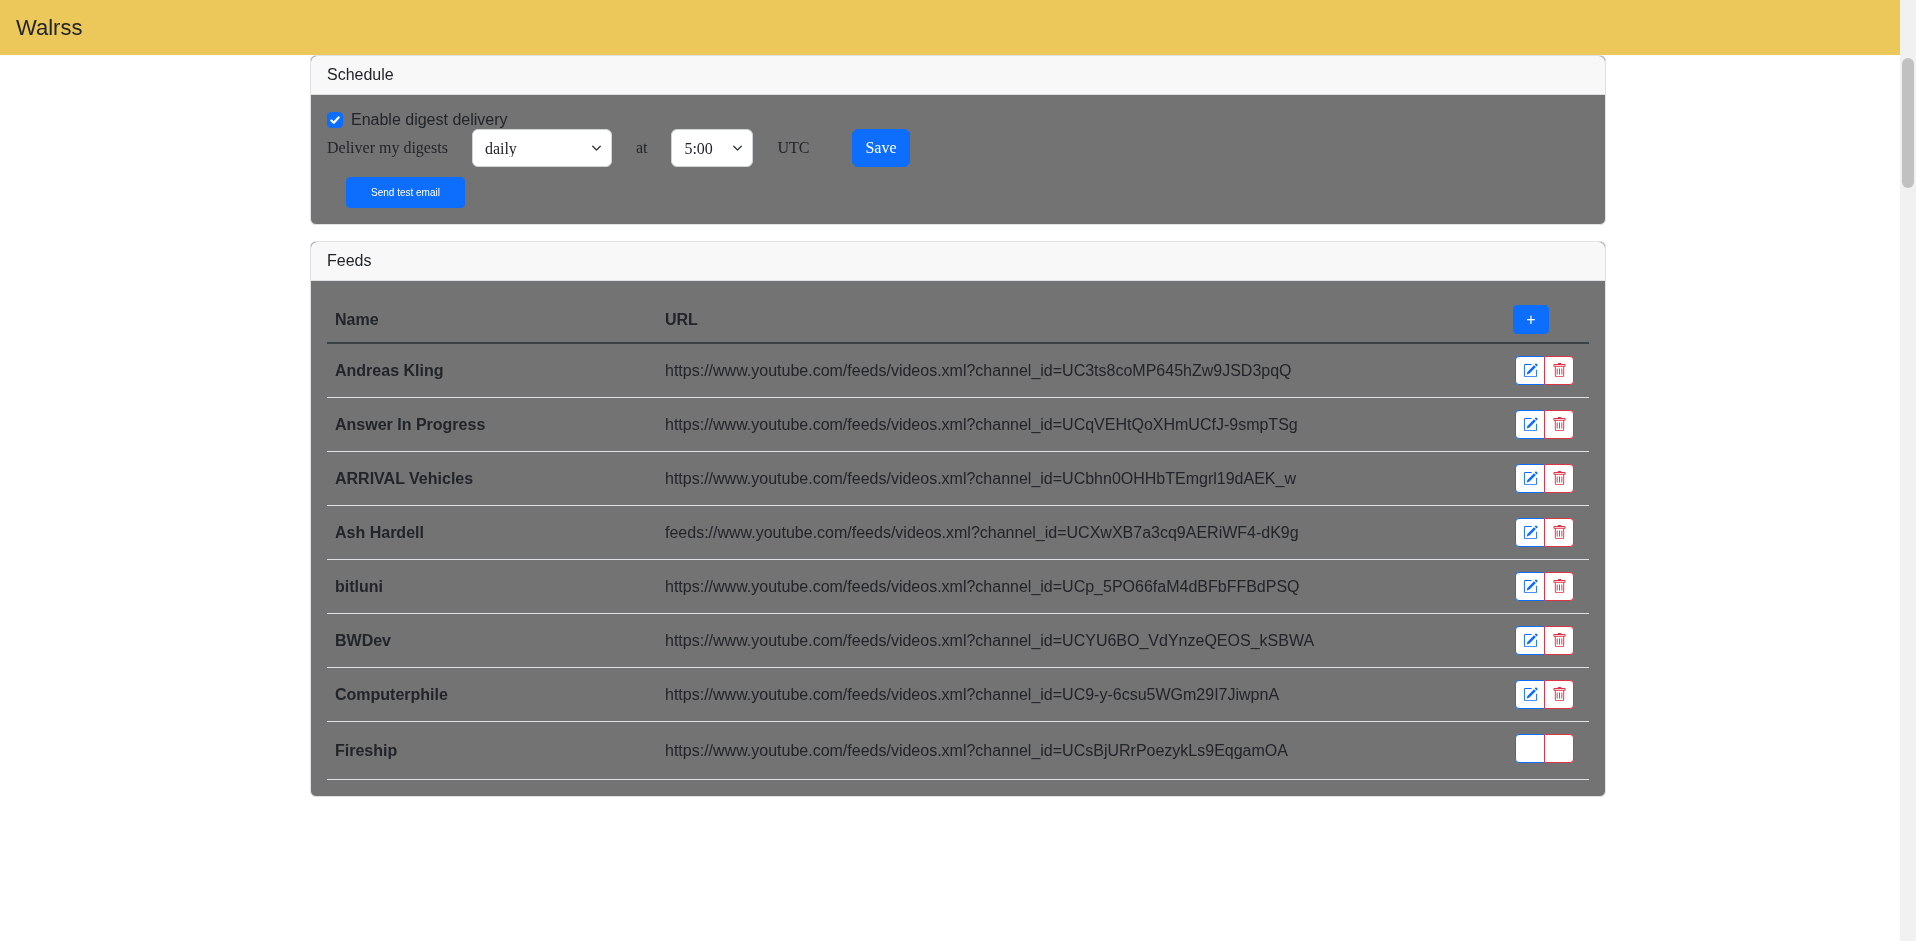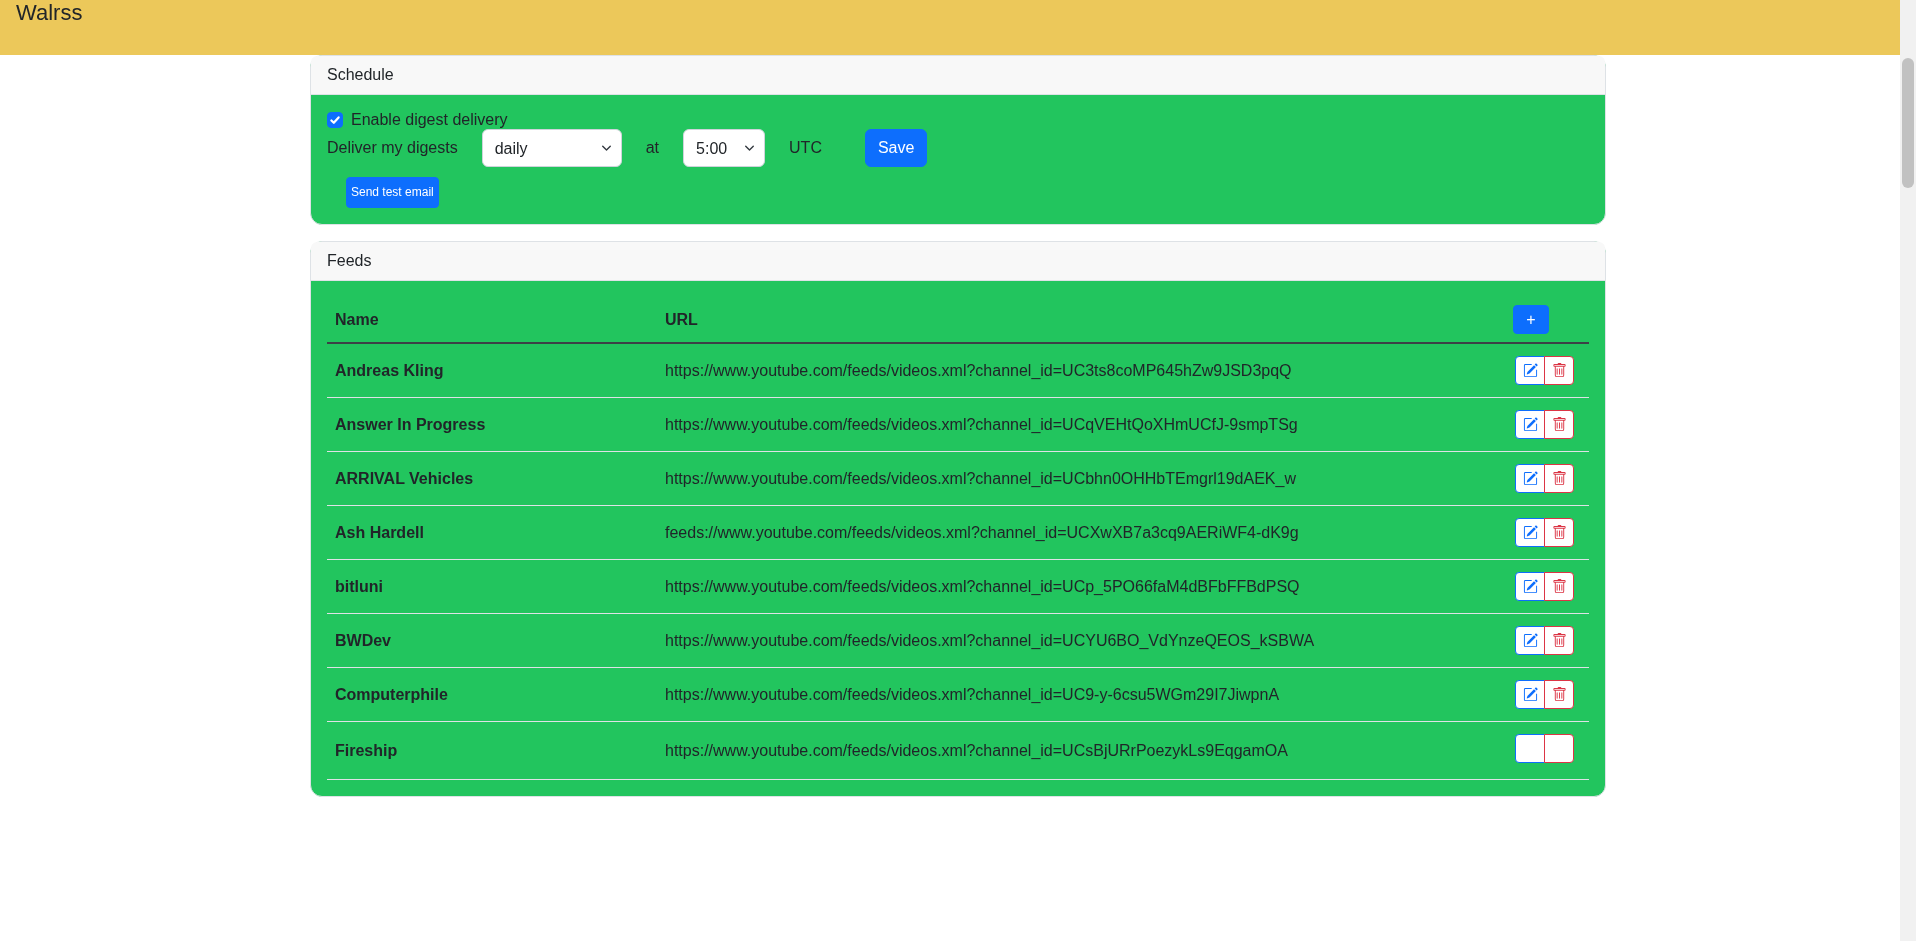--- a/index.html
+++ b/index.html
@@ -11,20 +11,21 @@
     font-family: "Liberation Sans", "DejaVu Sans", sans-serif;
     font-size: 16px;
     color: #212529;
   }
 
   
   .navbar {
     height: 55px;
     background: #ecc85a;
     display: flex;
+    align-items: center;
     padding: 0 16px;
   }
   .navbar-brand {
     font-size: 22px;
     color: #212529;
     text-decoration: none;
     cursor: pointer;
   }
 
   
@@ -36,22 +37,22 @@
   h1.page-title {
     font-size: 40px;
     font-weight: 500;
     line-height: 1.2;
     margin: 18px 0 18px 0;
   }
 
   
   .card {
     border: 1px solid #dee2e6;
-    border-radius: 12px;
-    background: #22c55e;
+    border-radius: 6px;
+    background: #737373;
     margin-bottom: 16px;
   }
   .card-header {
     background: #f8f8f8;
     border-bottom: 1px solid #dee2e6;
     padding: 10px 16px;
     border-radius: 6px 6px 0 0;
     font-size: 16px;
   }
   .card-body { padding: 16px; }
@@ -72,20 +73,21 @@
     margin-right: 8px;
     cursor: pointer;
     flex: 0 0 auto;
   }
   .checkbox svg { display: block; }
   .controls-row {
     display: flex;
     align-items: center;
     gap: 24px;
     margin-bottom: 10px;
+    font-family: Liberation Serif, serif;
   }
   .select-wrap { position: relative; display: inline-block; }
   select.form-select {
     appearance: none;
     -webkit-appearance: none;
     -moz-appearance: none;
     font-family: inherit;
     font-size: 16px;
     color: #212529;
     border: 1px solid #ced4da;
@@ -117,22 +119,22 @@
     line-height: 24px;
   }
   .btn-primary {
     background: #0d6efd;
     border-color: #0d6efd;
     color: #fff;
     padding: 6px 12px;
     margin-left: 19px;
   }
   .btn-sm {
-    font-size: 12px;
-    padding: 4px 4px;
+    font-size: 10px;
+    padding: 4px 24px;
     border-radius: 4px;
     line-height: 21px;
   }
 
   
   table.feeds-table {
     width: 100%;
     border-collapse: collapse;
   }
   .feeds-table th {

